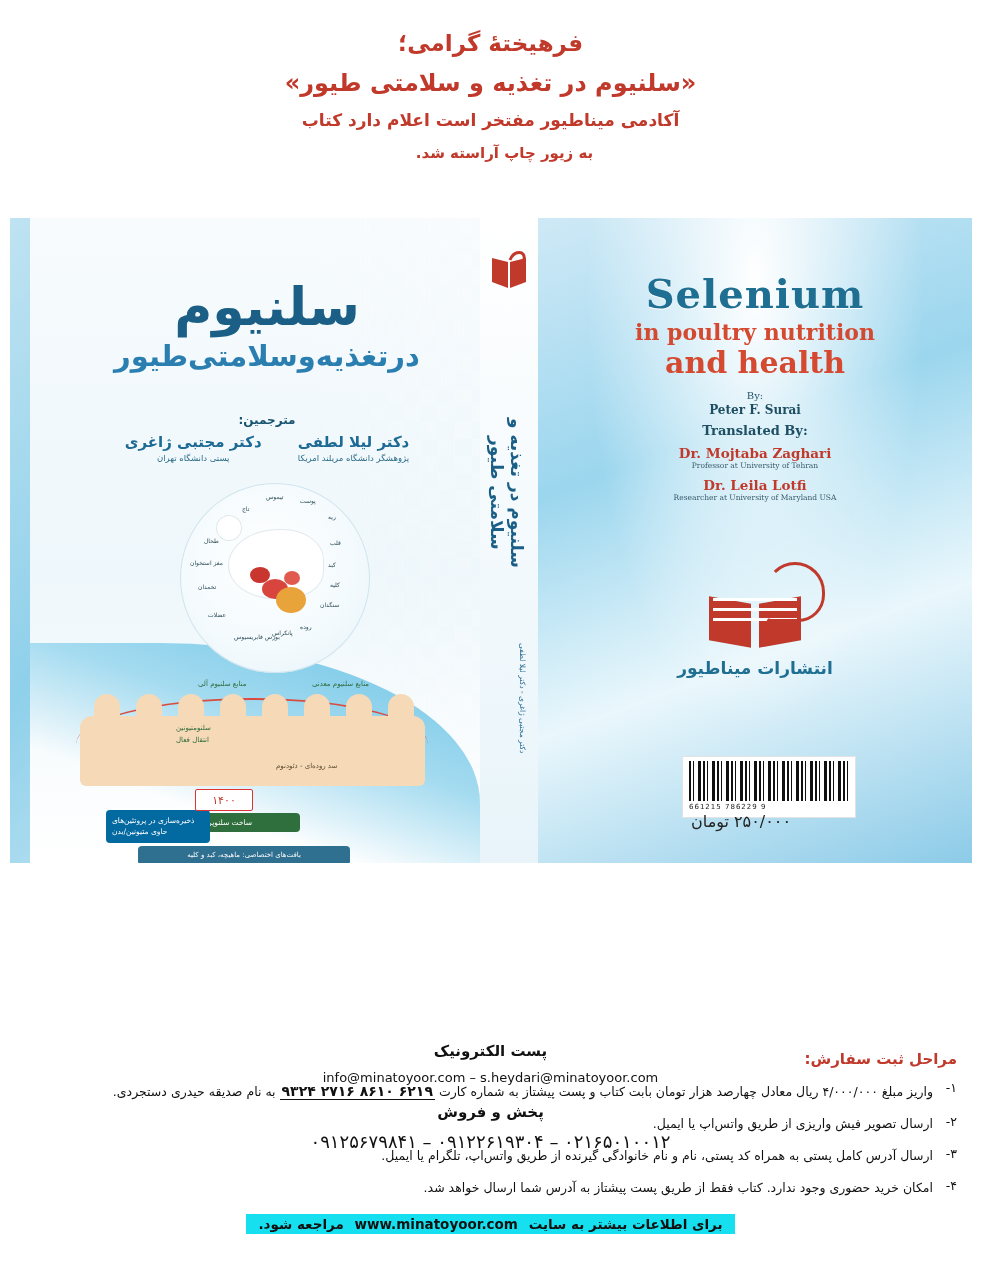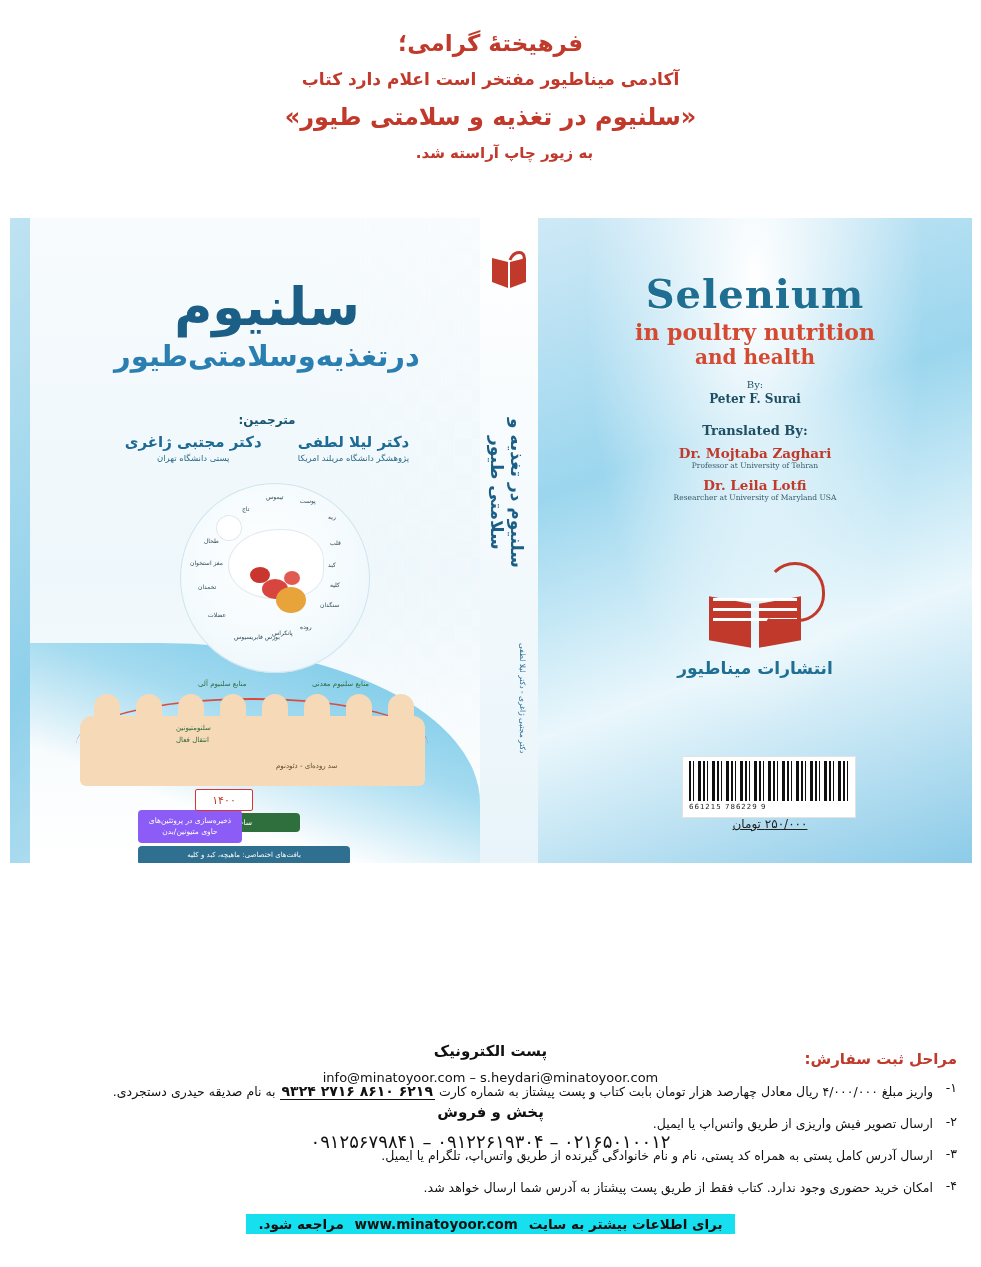--- a/index.html
+++ b/index.html
@@ -113,22 +113,22 @@
   }
   .gut-arc{
     position:absolute;left:-4px;top:10px;width:352px;height:44px;
     border-top:2px solid #d94b3e;border-radius:50%/100% 100% 0 0;
   }
   .boxg{
     position:absolute;background:#2f6f3e;color:#fff;font-size:7.5px;border-radius:4px;
     padding:4px 6px;direction:rtl;text-align:center;line-height:1.5;
   }
   .boxdark{
-    position:absolute;background:#8b5cf6;color:#fff;font-size:7.5px;border-radius:4px;
-    padding:5px 6px;direction:rtl;text-align:center;line-height:1.5;margin-left:32px;
+    position:absolute;background:#0369a1;color:#fff;font-size:7.5px;border-radius:4px;
+    padding:5px 6px;direction:rtl;text-align:left;line-height:1.5;
   }
   .boxblue{
     position:absolute;background:#2f6f8f;color:#fff;font-size:7px;border-radius:4px;
     padding:4px 6px;direction:rtl;text-align:center;line-height:1.5;
   }
   .gl{position:absolute;font-size:7px;color:#2e6b3b;direction:rtl;white-space:nowrap;}
 
   .year-badge{
     position:absolute;left:185px;bottom:52px;width:56px;height:20px;background:#ffffff;
     border:1px solid #d33;color:#c0392b;font-size:11px;display:flex;align-items:center;justify-content:center;
@@ -150,21 +150,21 @@
   
   .en-title{
     position:absolute;left:556px;top:52px;width:378px;text-align:center;direction:ltr;
     font-family:"DejaVu Serif","Liberation Serif",serif;
   }
   .en-title .m{
     font-size:40px;color:#1f6f93;font-weight:bold;letter-spacing:1px;
     text-shadow:0 1px 0 #ffffff;
   }
   .en-title .s1{font-size:22px;color:#d4492f;font-weight:bold;margin-top:2px;}
-  .en-title .s2{font-size:20px;color:#d4492f;font-weight:bold;}
+  .en-title .s2{font-size:30px;color:#d4492f;font-weight:bold;}
   .en-title .by{font-size:10px;color:#25566b;margin-top:10px;}
   .en-title .au{font-size:12px;color:#1d4e63;font-weight:bold;margin-top:2px;}
   .en-trans{
     position:absolute;left:556px;top:205px;width:378px;text-align:center;direction:ltr;
     font-family:"DejaVu Serif","Liberation Serif",serif;
   }
   .en-trans .lbl{font-size:13px;color:#1d4e63;font-weight:bold;}
   .en-trans .nm{font-size:13.5px;color:#c0392b;font-weight:bold;margin-top:7px;}
   .en-trans .af{font-size:7.5px;color:#3a5c6b;}
 
@@ -187,22 +187,22 @@
 
   .barcode{
     position:absolute;left:672px;bottom:45px;width:160px;height:56px;background:#fff;
     padding:4px 6px 0;border:1px solid #e3e3e3;
   }
   .bars{height:40px;width:100%;
     background-image:repeating-linear-gradient(90deg,#111 0 2px,#fff 2px 4px,#111 4px 5px,#fff 5px 9px,#111 9px 12px,#fff 12px 14px);
   }
   .bnum{font-size:7px;text-align:left;color:#222;letter-spacing:1px;margin-top:2px;}
   .price{
-    position:absolute;left:684px;bottom:32px;width:152px;text-align:center;
-    font-size:12px;color:#222;direction:rtl;text-decoration:underline;
+    position:absolute;left:655px;bottom:32px;width:152px;text-align:center;
+    font-size:16px;color:#222;direction:rtl;
   }
 
   
   .contact{text-align:center;margin-top:880px;}
   .contact .h{font-size:15px;font-weight:bold;color:#111;direction:rtl;}
   .contact .v{font-size:13px;color:#111;direction:ltr;margin-top:10px;}
   .contact .h2{font-size:15px;font-weight:bold;color:#111;direction:rtl;margin-top:18px;}
   .contact .v2{font-size:18px;color:#111;direction:ltr;margin-top:10px;}
 
   
@@ -220,22 +220,22 @@
   }
   .footer-note a{color:#111;text-decoration:none;}
 </style>
 </head>
 <body>
 
 <div class="page">
 
   <div class="announce">
     <div class="ln ln1">فرهیختۀ گرامی؛</div>
+    <div class="ln ln3">«سلنیوم در تغذیه و سلامتی طیور»</div>
     <div class="ln ln2">آکادمی میناطیور مفتخر است اعلام دارد کتاب</div>
-    <div class="ln ln3">«سلنیوم در تغذیه و سلامتی طیور»</div>
     <div class="ln ln4">به زیور چاپ آراسته شد.</div>
   </div>
 
   <div class="cover-wrap">
     <div class="cover"></div>
     <div class="front-panel"></div>
     <div class="back-panel"></div>
     <div class="diamond-band"></div>
     <div class="wave"></div>
     <div class="spine"></div>

